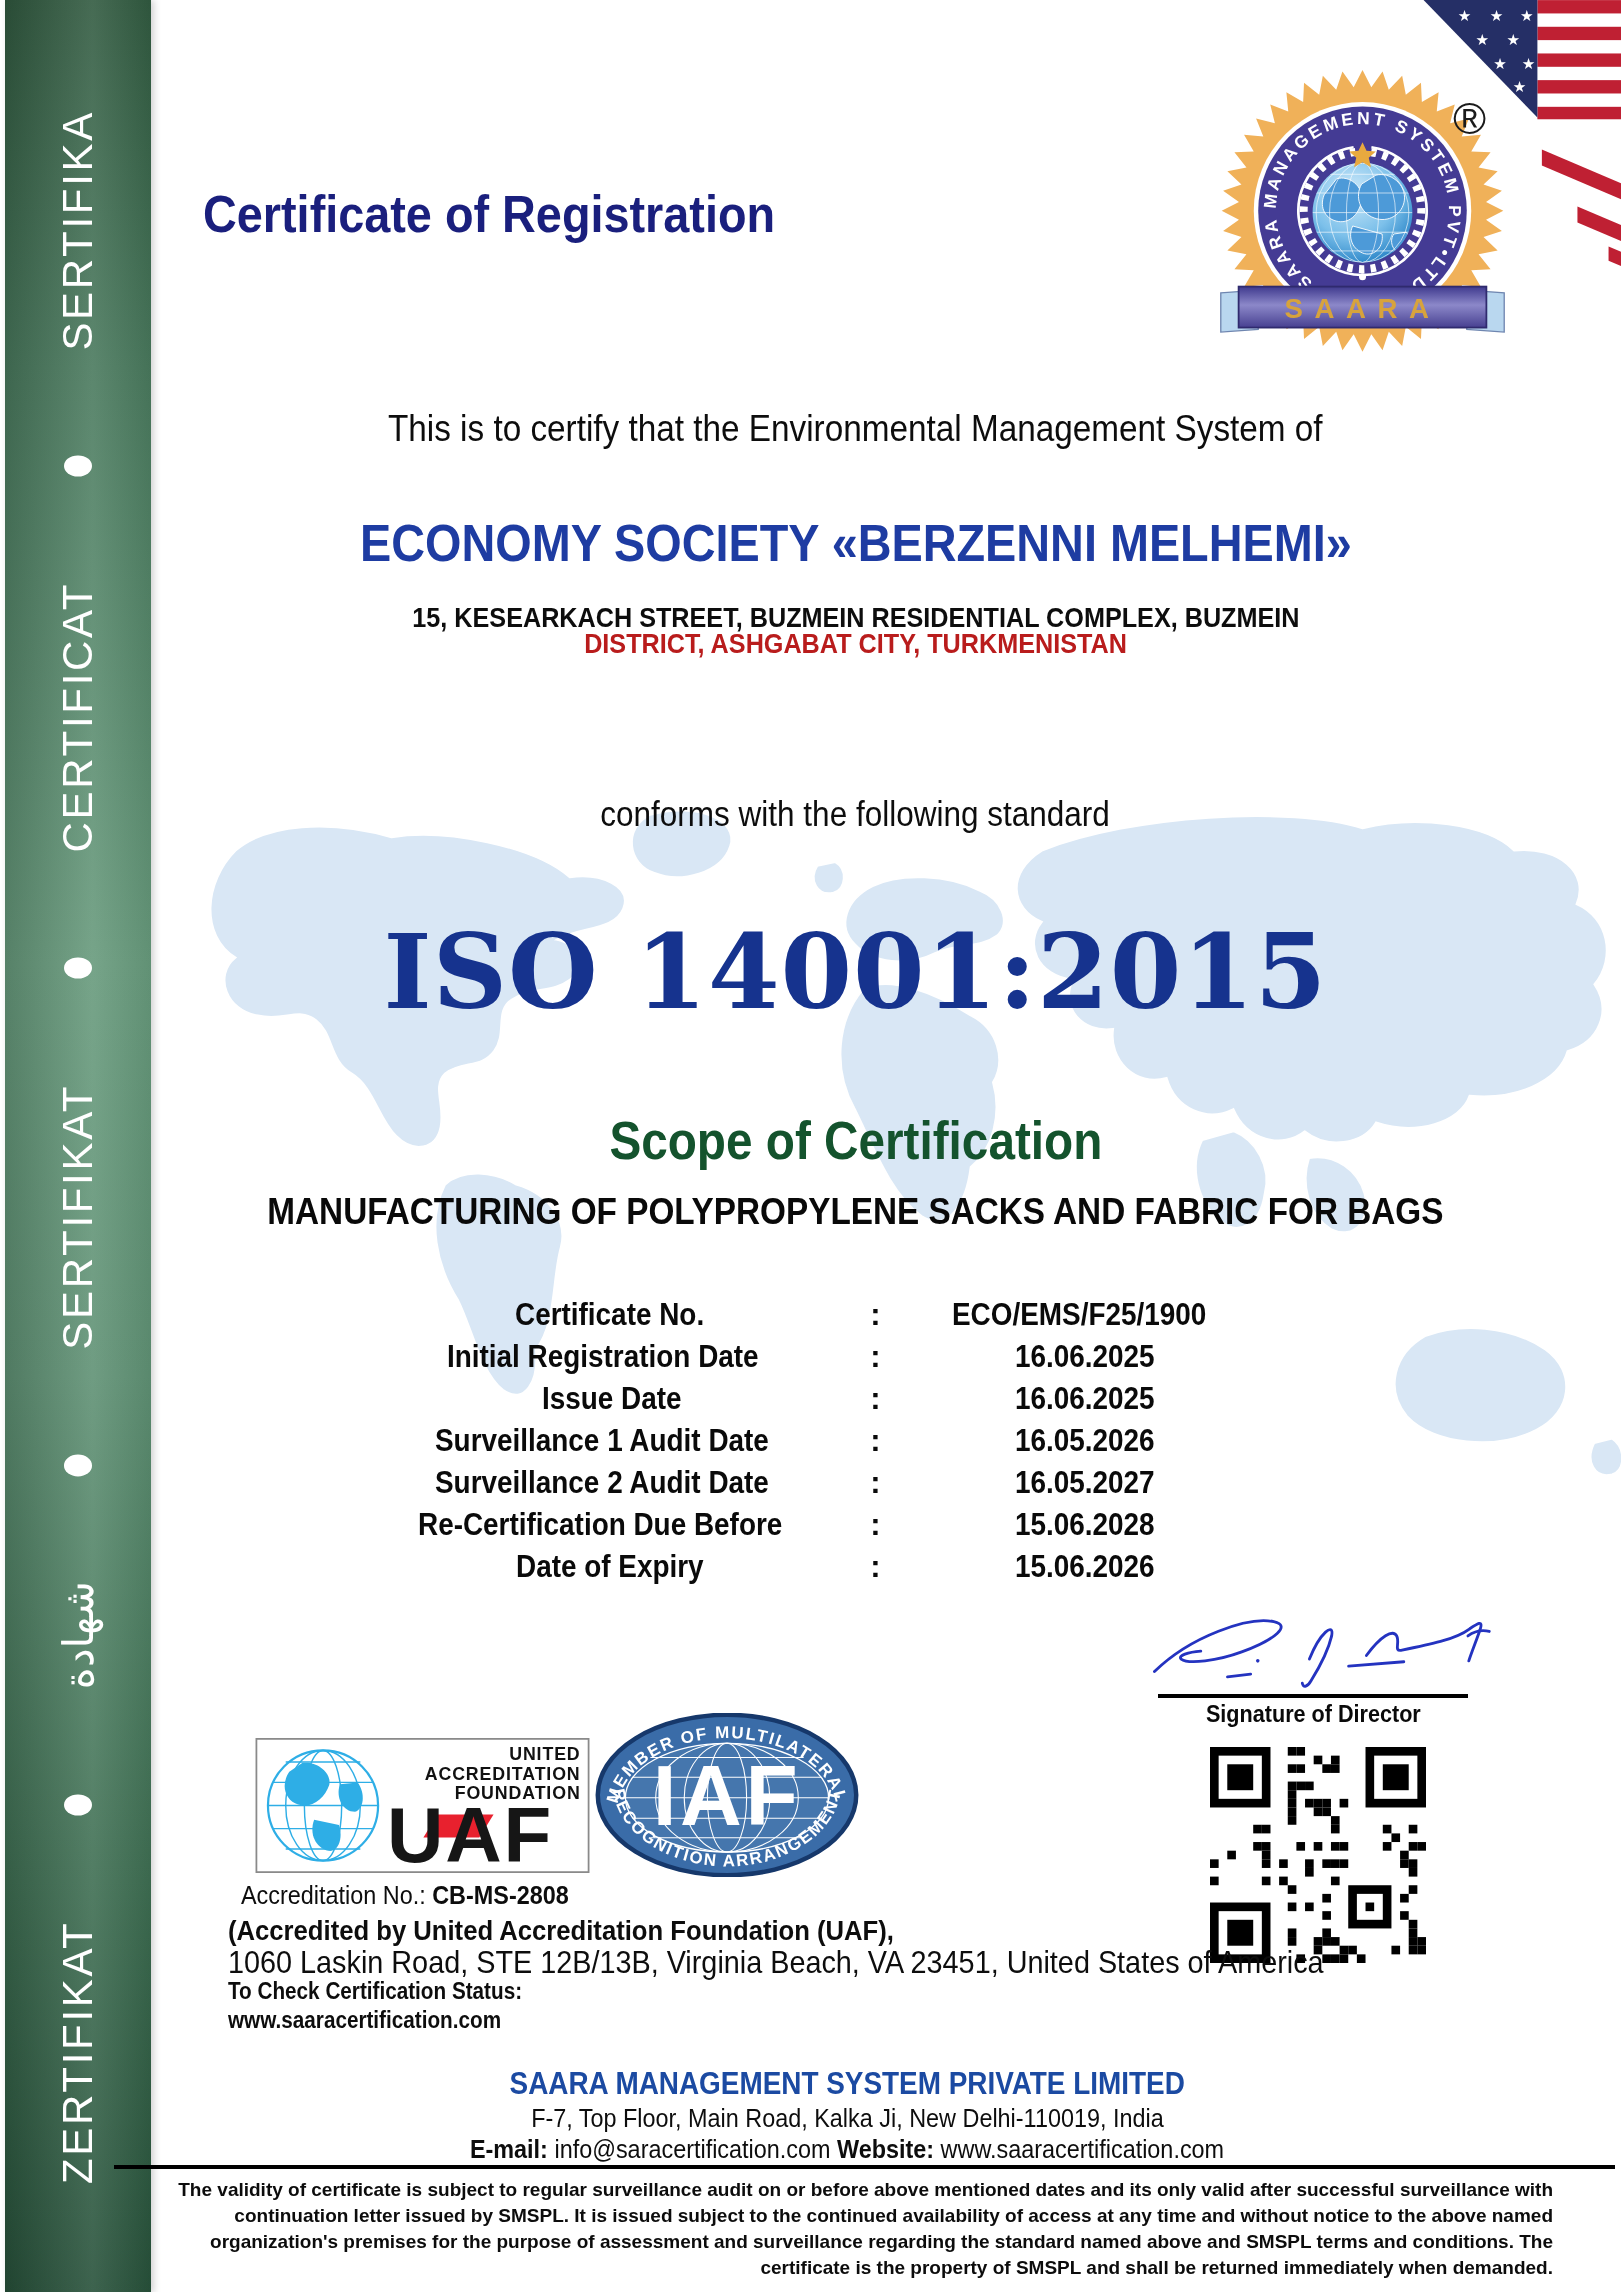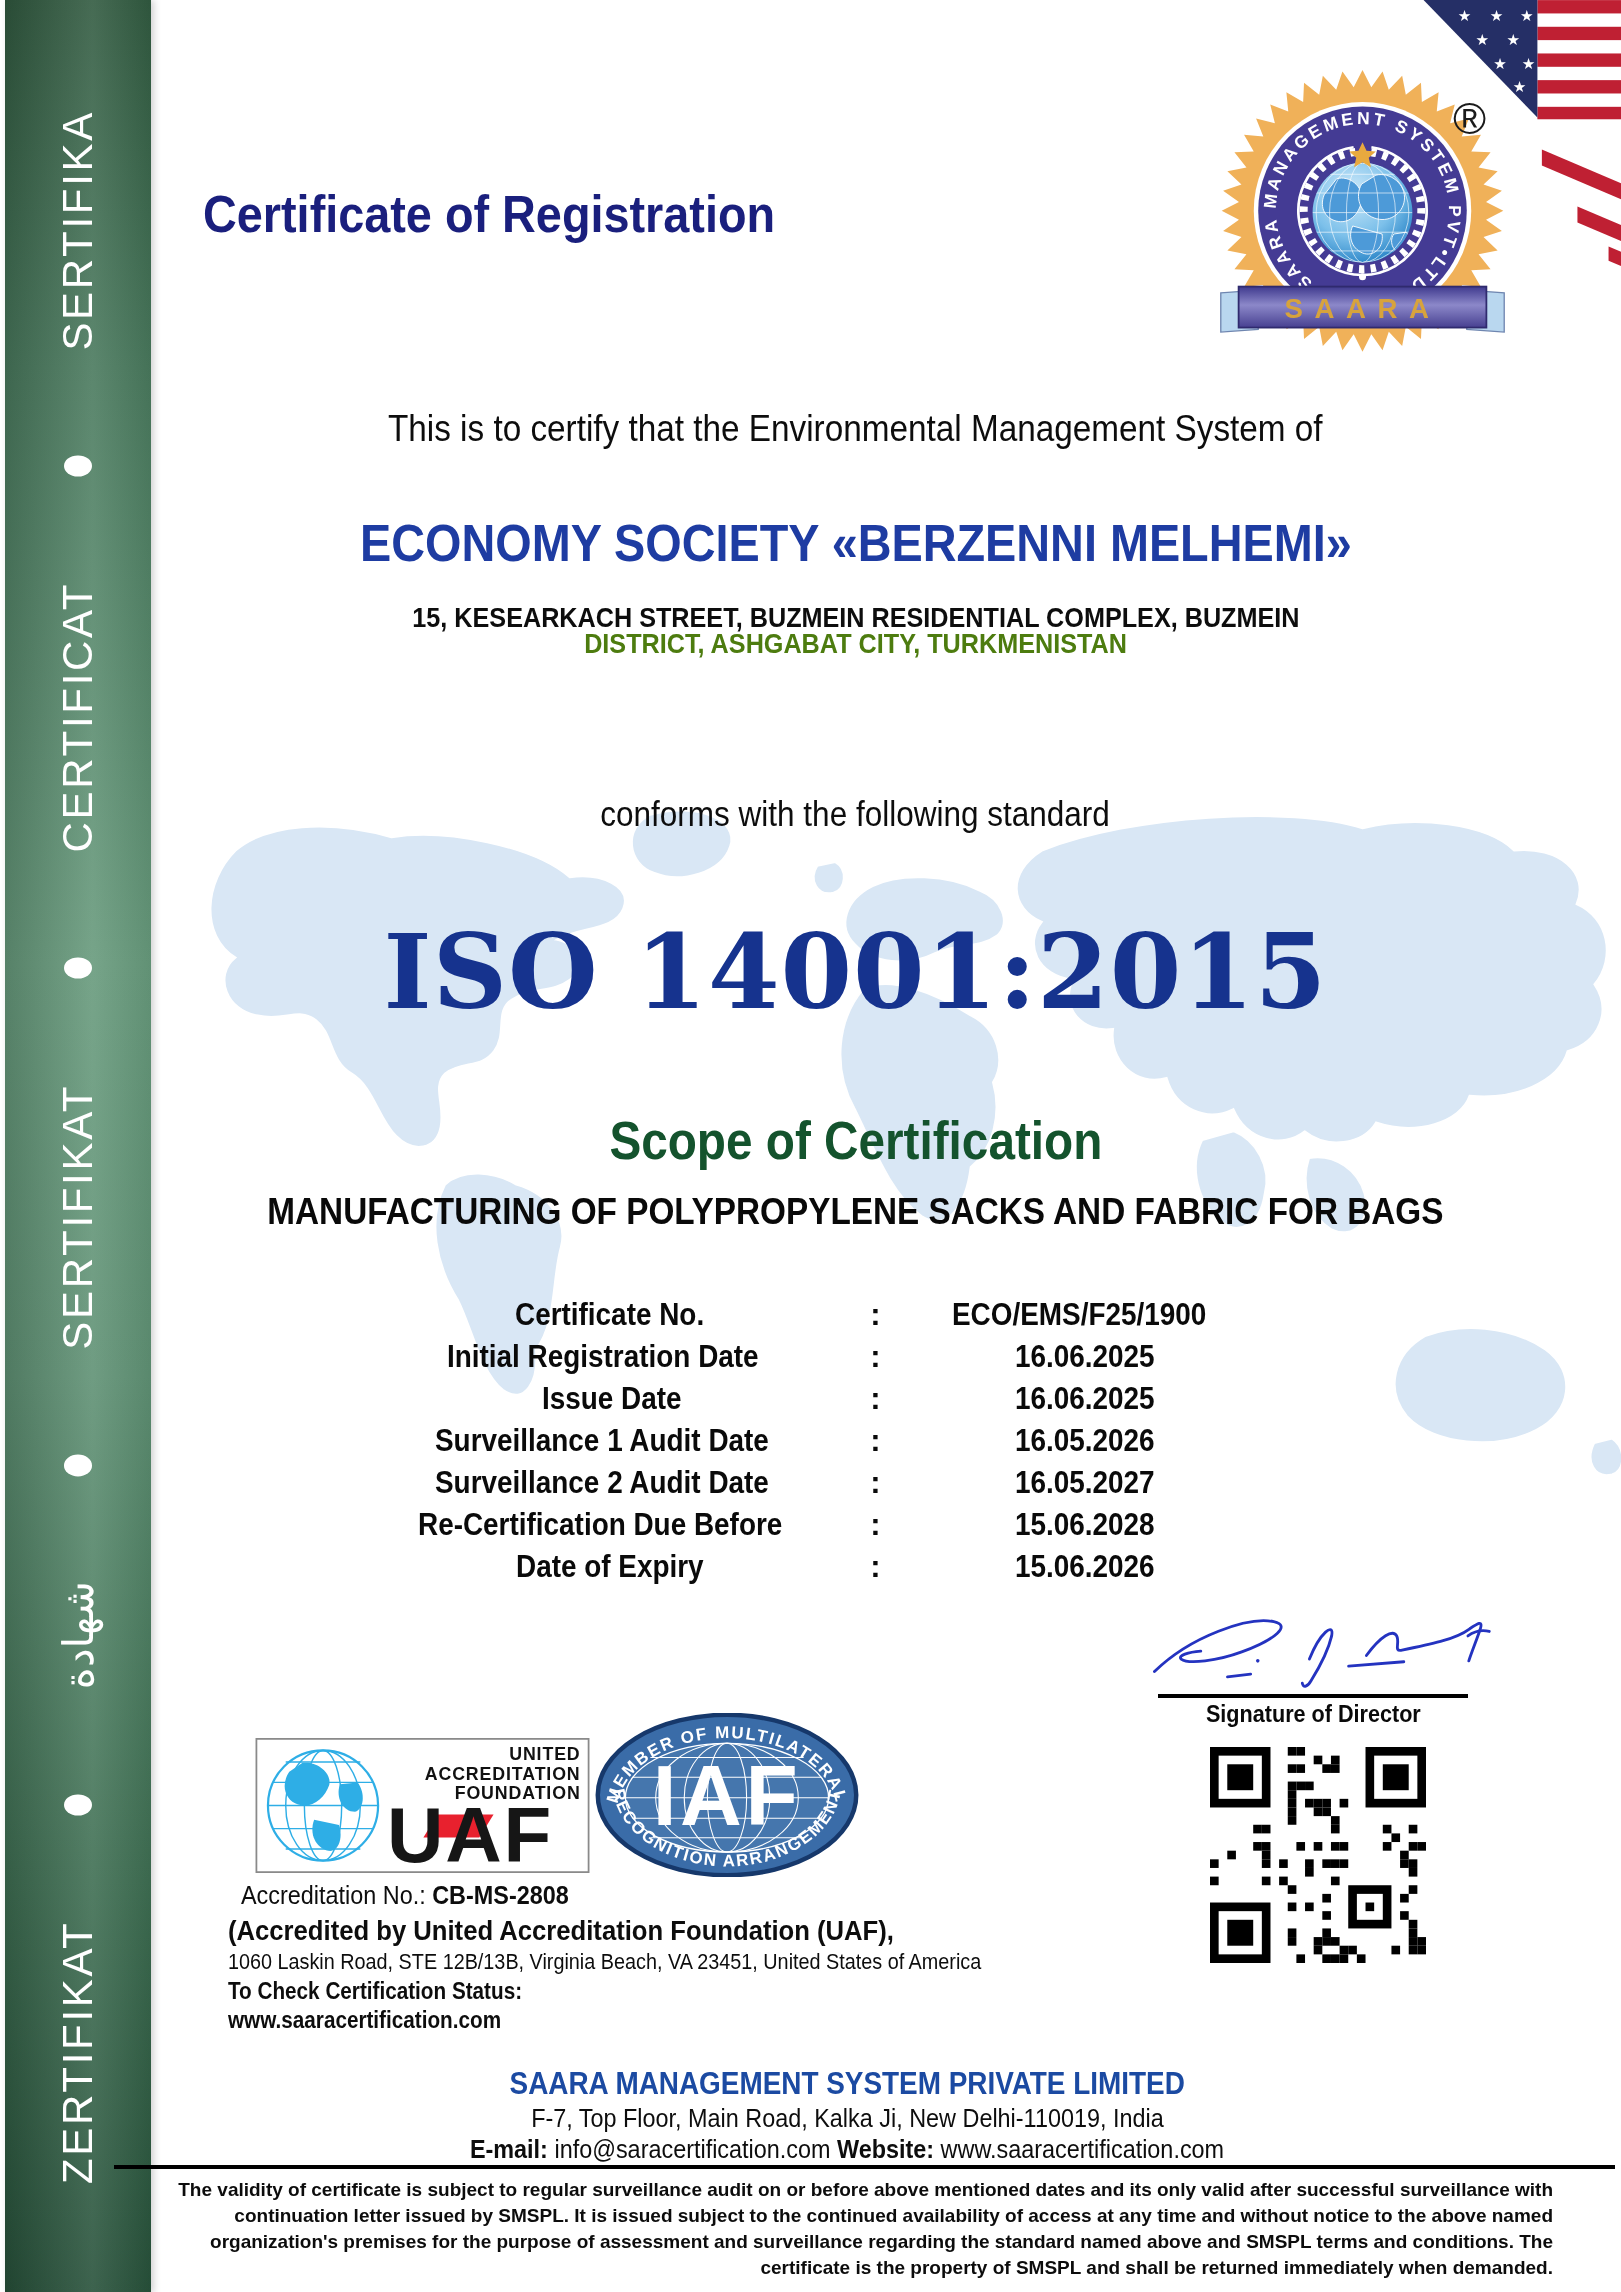--- a/index.html
+++ b/index.html
@@ -31,21 +31,21 @@
   
   .abs{position:absolute;}
   .ctr{left:116px;width:1479px;text-align:center;}
   .cond{display:inline-block;transform:scaleX(.9);transform-origin:center;white-space:nowrap;}
   .condl{display:inline-block;transform:scaleX(.9);transform-origin:left;white-space:nowrap;}
 
   .page-title{left:203px;top:184px;font-size:52px;font-weight:700;color:#1a1f7d;letter-spacing:0;}
   .intro{top:408px;font-size:37px;color:#0d0d0d;}
   .company{top:513px;font-size:52px;font-weight:700;color:#1e3ca2;}
   .addr1{top:590px;font-size:28px;font-weight:700;color:#0d0d0d;margin-top:12px;}
-  .addr2{top:628px;font-size:28px;font-weight:700;color:#4d7c0f;}
+  .addr2{top:628px;font-size:28px;font-weight:700;color:#b91c1c;}
   .assess1{top:743px;font-size:35px;color:#0d0d0d;}
   .assess2{top:794px;font-size:35px;color:#0d0d0d;}
   .iso{top:911px;font-size:103px;font-weight:700;color:#16338e;font-family:"DejaVu Serif","Liberation Serif",serif;letter-spacing:0.9px;}
   .scope-h{top:1110px;font-size:53px;font-weight:700;color:#14532d;}
   .scope-t{top:1191px;font-size:37px;font-weight:700;color:#090909;}
 
   .details{left:392px;top:1294px;width:891px;text-align:center;}
   .drow{display:grid;grid-template-columns:456px 55px auto;height:42px;align-items:center;}
   .dlabel,.dvalue,.dcolon{font-size:31px;font-weight:700;color:#0a0a0a;}
 
@@ -54,21 +54,21 @@
   .sig-label{left:1158px;top:1700px;width:310px;text-align:center;font-size:24px;font-weight:700;color:#0a0a0a;}
 
   .uaf-svg{position:absolute;left:255px;top:1738px;}
   .iaf-svg{position:absolute;left:595px;top:1713px;}
   .qr-svg{position:absolute;left:1210px;top:1747px;}
 
   .accr{left:228px;top:1877px;width:802px;color:#0d0d0d;}
   .accr-no{font-size:26px;padding-left:12.5px;line-height:36px;}
   .accr-no b{font-weight:700;}
   .accredited{font-size:28.5px;font-weight:700;line-height:34px;}
-  .uaf-addr{font-size:22px;line-height:30px;text-align:center;}
+  .uaf-addr{font-size:32px;line-height:30px;text-align:center;}
   .check-label{font-size:23px;font-weight:700;line-height:29px;}
   .check-url{font-size:23px;font-weight:700;line-height:28.5px;}
 
   .issuer{left:134px;top:2066px;width:1426px;text-align:center;}
   .issuer-name{font-size:31px;font-weight:700;color:#1b4aa2;line-height:36px;}
   .issuer-addr{font-size:26px;color:#0d0d0d;line-height:32px;}
   .issuer-mail{font-size:26px;color:#0d0d0d;line-height:30px;text-align:center;}
   .issuer-mail b{font-weight:700;}
 
   .rule{position:absolute;left:114px;top:2165px;width:1501px;height:3.6px;background:#000;}

